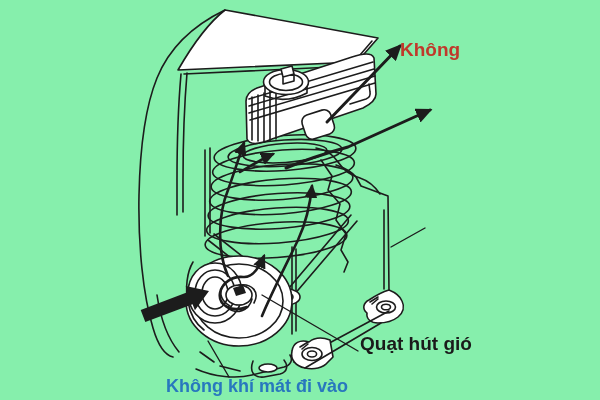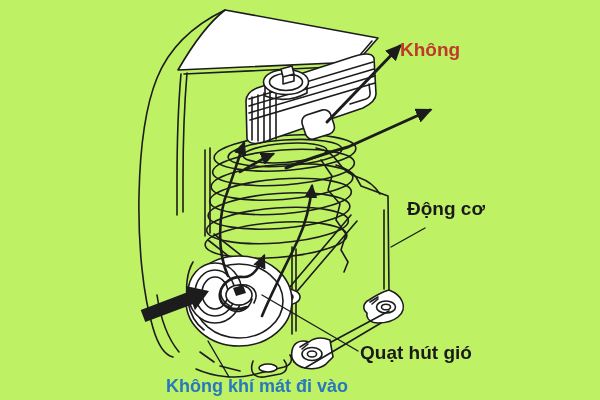--- a/index.html
+++ b/index.html
@@ -1,27 +1,27 @@
 <!DOCTYPE html>
 <html><head>
 <meta charset="utf-8">
 <style>
   html,body{margin:0;padding:0;background:#ffffff;}
   .canvas{
-    position:relative;width:600px;height:400px;background:#bef264;
+    position:relative;width:600px;height:400px;background:#86efac;
     font-family:"Liberation Sans",sans-serif;overflow:hidden;
   }
   .diagram-svg{position:absolute;left:0;top:0;}
   .label{
     position:absolute;font-weight:bold;white-space:nowrap;
     font-size:19px;line-height:25px;letter-spacing:0px;color:#1a1a1a;
   }
   .label-hot{left:400px;top:37px;color:#c0392b;}
   .label-motor{left:407px;top:196px;}
-  .label-fan{left:360px;top:340px;text-align:center;}
+  .label-fan{left:360px;top:331px;text-align:center;}
   .label-cool{left:166px;top:374px;color:#2878be;font-size:18px;}
 </style>
 </head>
 <body>
 
 <div class="canvas">
 
   <svg class="diagram-svg" width="600" height="400" viewBox="0 0 600 400" fill="none" stroke="#1c1c1c" stroke-width="1.6" stroke-linecap="round" stroke-linejoin="round">
     <defs>
       <marker id="ah" markerWidth="5.5" markerHeight="5" refX="4.6" refY="2.5" orient="auto" markerUnits="strokeWidth">
@@ -129,19 +129,18 @@
       <path d="M425,228 L391,247"></path>
       <path d="M358,351 L262,295"></path>
       <path d="M229,377 L208,341"></path>
     </g>
   </svg>
 
   <div class="label label-hot">
     <div>Không</div>
   </div>
 
-  <div class="label label-motor">Động cơ</div>
 
   <div class="label label-fan">Quạt hút gió</div>
 
   <div class="label label-cool">Không khí mát đi vào</div>
 
 </div>
 
 </body></html>

